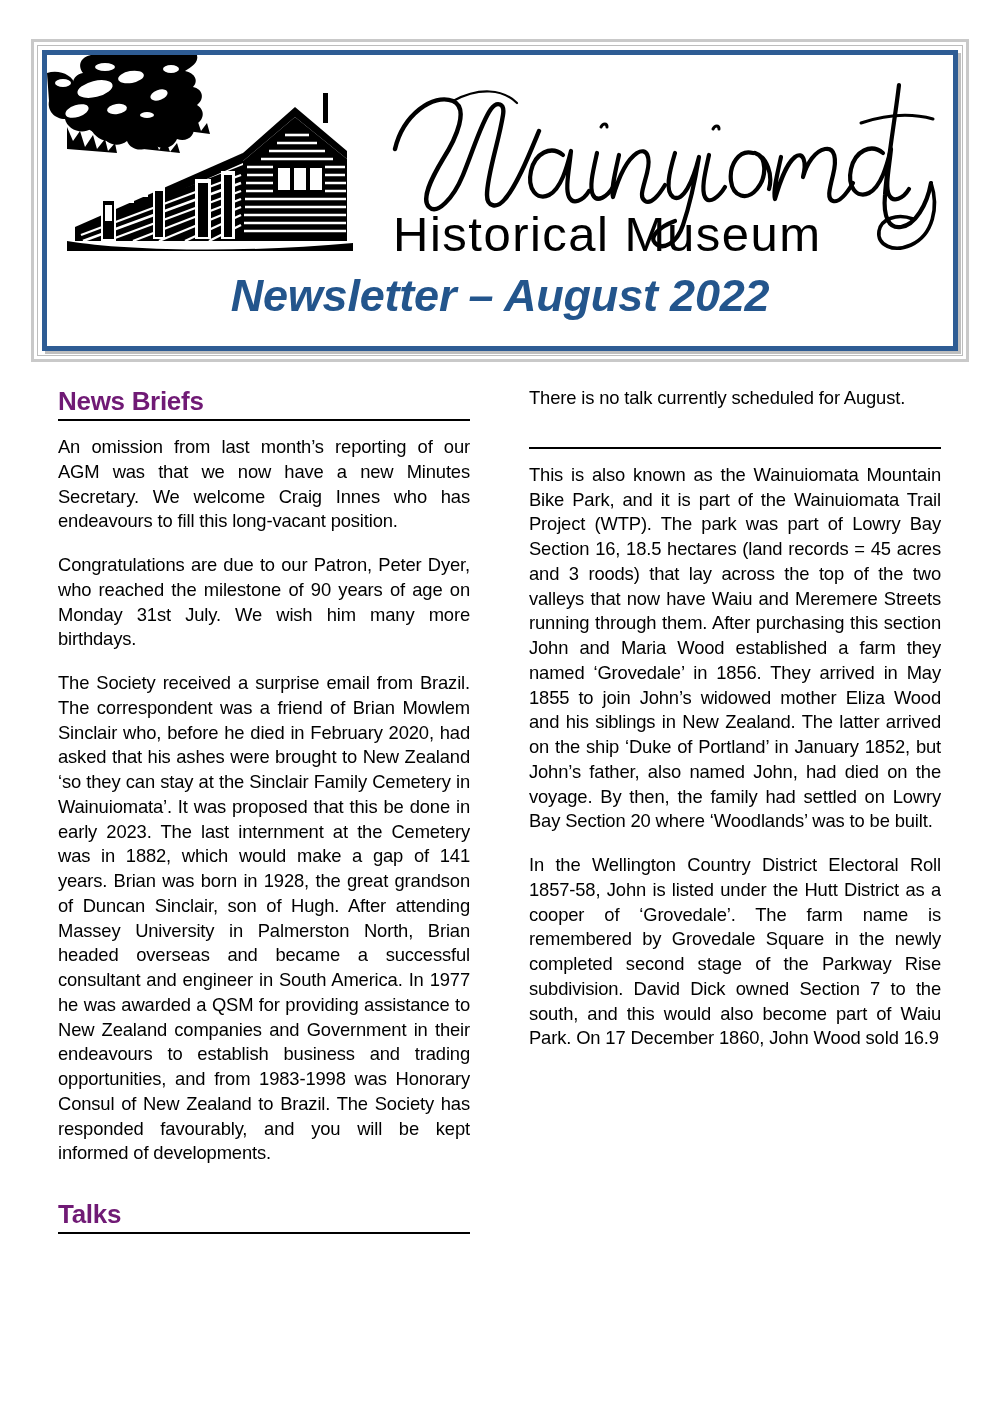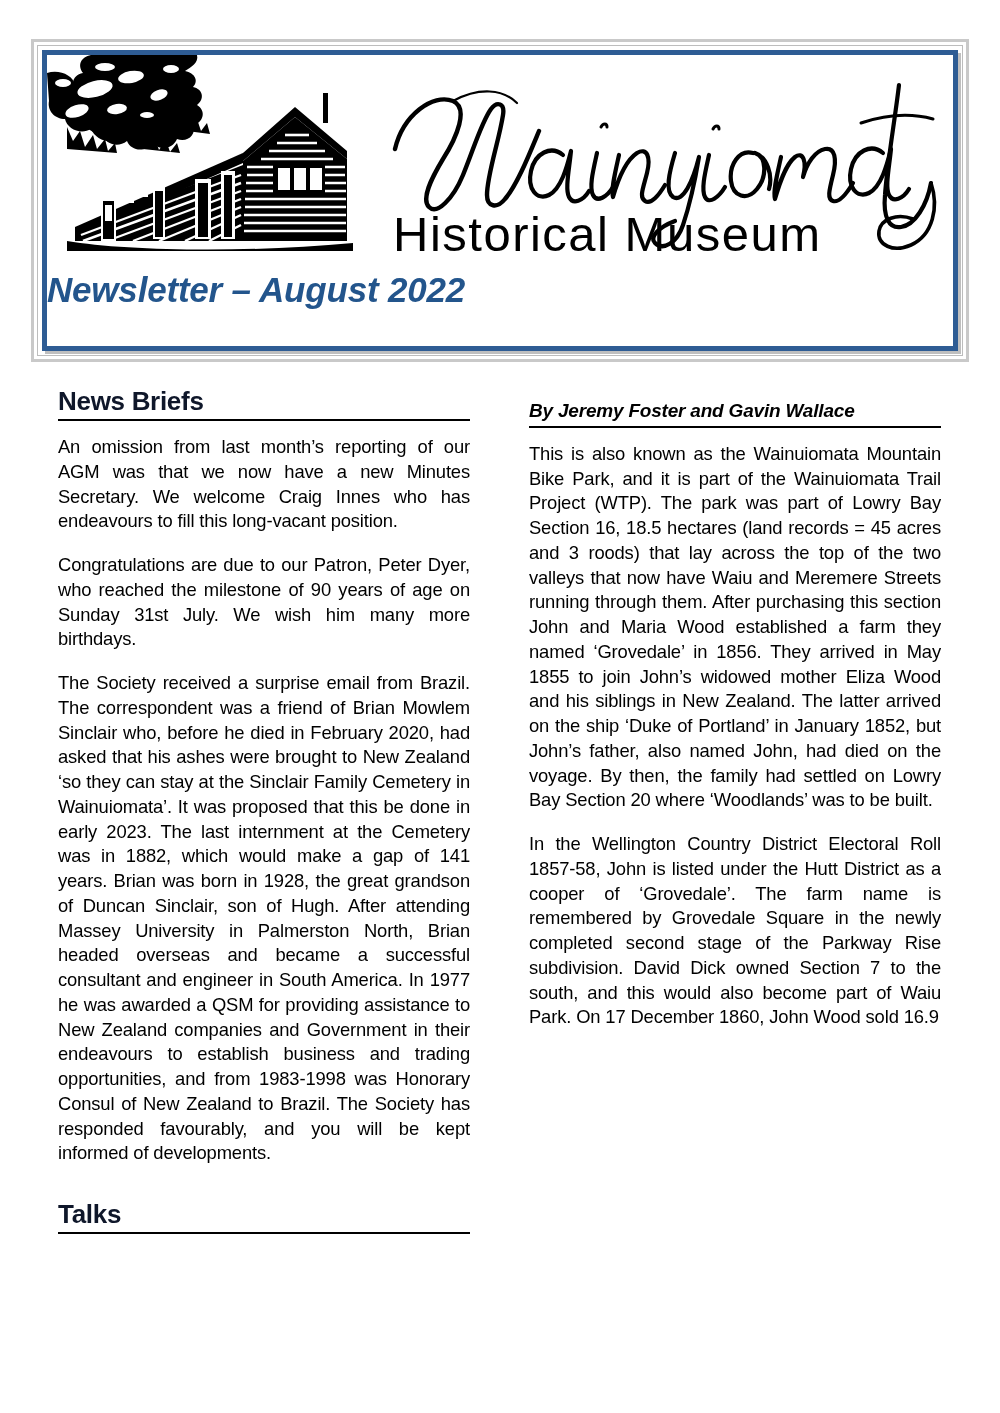--- a/index.html
+++ b/index.html
@@ -78,21 +78,22 @@
     width: 560px;
     height: 190px;
   }
   .wordmark svg { display:block; width: 100%; height: 100%; }
 
   .issue-title {
     position: absolute;
     left: 0;
     right: 0;
     top: 215px;
-    font-size: 35px;
+    text-align: center;
+    font-size: 45px;
     font-weight: bold;
     font-style: italic;
     color: #23558c;
     letter-spacing: -0.2px;
     font-family: "Liberation Sans", sans-serif;
   }
 
   
   .columns {
     position: absolute;
@@ -110,21 +111,21 @@
   }
   .col-left  { left: 58px; }
   .col-right { left: 529px; }
 
   h2.section-head {
     margin: 0;
     font-size: 26px;
     font-weight: bold;
     line-height: 1.16;
     letter-spacing: -0.3px;
-    color: #0f172a;
+    color: #701a75;
   }
   .byline {
     margin: 0;
     font-size: 19px;
     font-weight: bold;
     font-style: italic;
     line-height: 1.2;
     letter-spacing: -0.2px;
   }
   .head-rule {
@@ -298,36 +299,36 @@
   </div>
 
   <div class="columns">
 
     <div class="col col-left">
 
       <h2 class="section-head">News Briefs</h2>
       <div class="head-rule"></div>
 
       <p class="body">An omission from last month’s reporting of our AGM was that we now have a new Minutes Secretary. We welcome Craig Innes who has endeavours to fill this long-vacant position.</p>
-      <p class="body">Congratulations are due to our Patron, Peter Dyer, who reached the milestone of 90 years of age on Sunday 31st July. We wish him many more birthdays.</p>
+      <p class="body">Congratulations are due to our Patron, Peter Dyer, who reached the milestone of 90 years of age on Monday 31st July. We wish him many more birthdays.</p>
       <p class="body">The Society received a surprise email from Brazil. The correspondent was a friend of Brian Mowlem Sinclair who, before he died in February 2020, had asked that his ashes were brought to New Zealand ‘so they can stay at the Sinclair Family Cemetery in Wainuiomata’. It was proposed that this be done in early 2023. The last internment at the Cemetery was in 1882, which would make a gap of 141 years. Brian was born in 1928, the great grandson of Duncan Sinclair, son of Hugh. After attending Massey University in Palmerston North, Brian headed overseas and became a successful consultant and engineer in South America. In 1977 he was awarded a QSM for providing assistance to New Zealand companies and Government in their endeavours to establish business and trading opportunities, and from 1983-1998 was Honorary Consul of New Zealand to Brazil. The Society has responded favourably, and you will be kept informed of developments.</p>
 
       <div class="spacer-14"></div>
 
       <h2 class="section-head">Talks</h2>
       <div class="head-rule"></div>
 
     </div>
 
     <div class="col col-right">
 
+      <p class="body">There is no talk currently scheduled for August.</p>
 
       <div class="spacer-14"></div>
 
-      <p class="byline">By Jeremy Foster and Gavin Wallace</p>
       <div class="head-rule"></div>
 
       <p class="body">This is also known as the Wainuiomata Mountain Bike Park, and it is part of the Wainuiomata Trail Project (WTP). The park was part of Lowry Bay Section 16, 18.5 hectares (land records = 45 acres and 3 roods) that lay across the top of the two valleys that now have Waiu and Meremere Streets running through them. After purchasing this section John and Maria Wood established a farm they named ‘Grovedale’ in 1856. They arrived in May 1855 to join John’s widowed mother Eliza Wood and his siblings in New Zealand. The latter arrived on the ship ‘Duke of Portland’ in January 1852, but John’s father, also named John, had died on the voyage. By then, the family had settled on Lowry Bay Section 20 where ‘Woodlands’ was to be built.</p>
       <p class="body last">In the Wellington Country District Electoral Roll 1857-58, John is listed under the Hutt District as a cooper of ‘Grovedale’. The farm name is remembered by Grovedale Square in the newly completed second stage of the Parkway Rise subdivision. David Dick owned Section 7 to the south, and this would also become part of Waiu Park. On 17 December 1860, John Wood sold 16.9</p>
     </div>
 
   </div>
 </div>
 
 </body></html>

